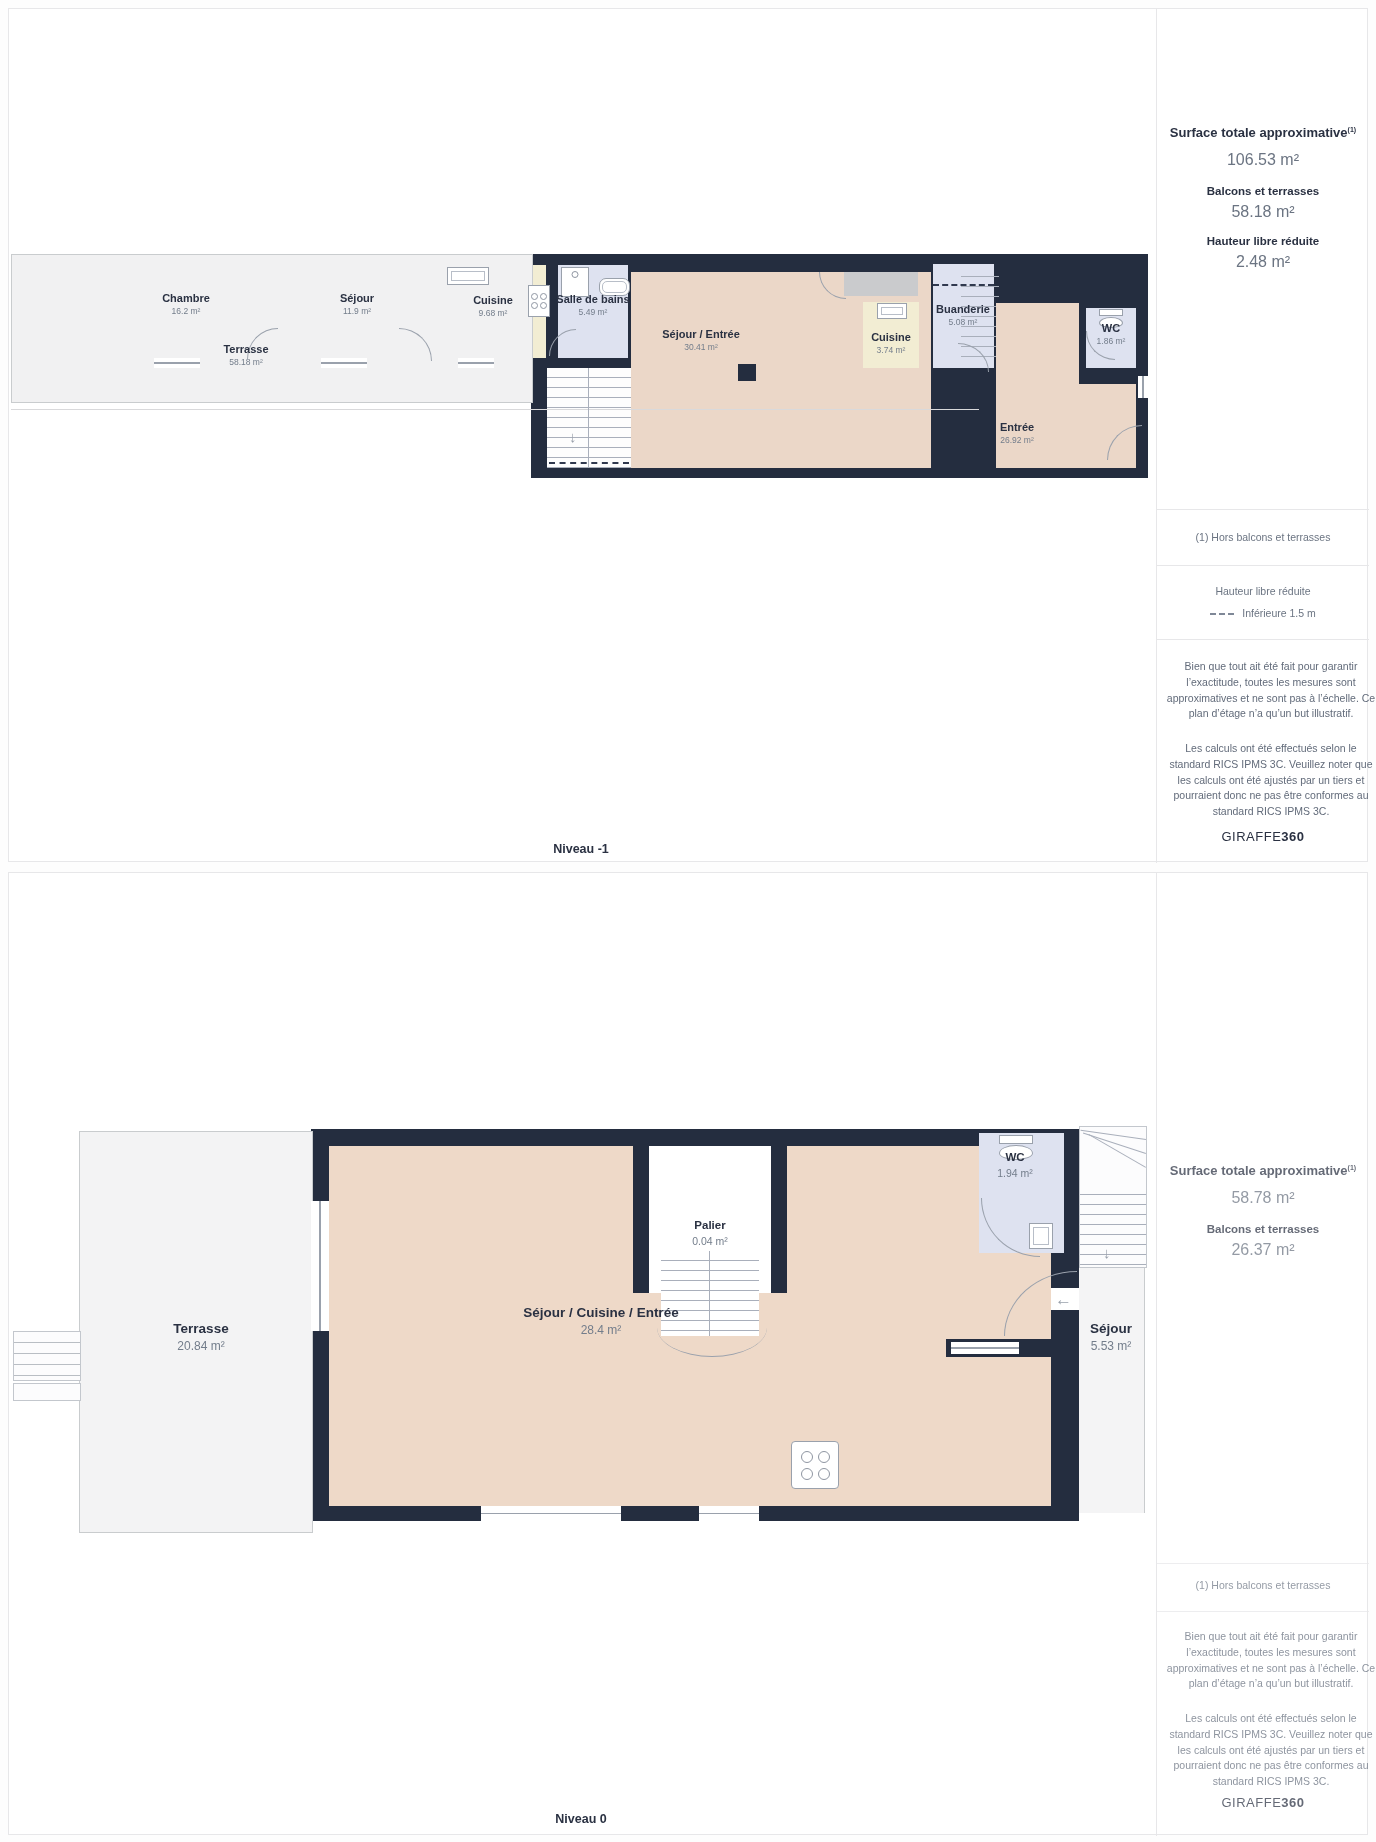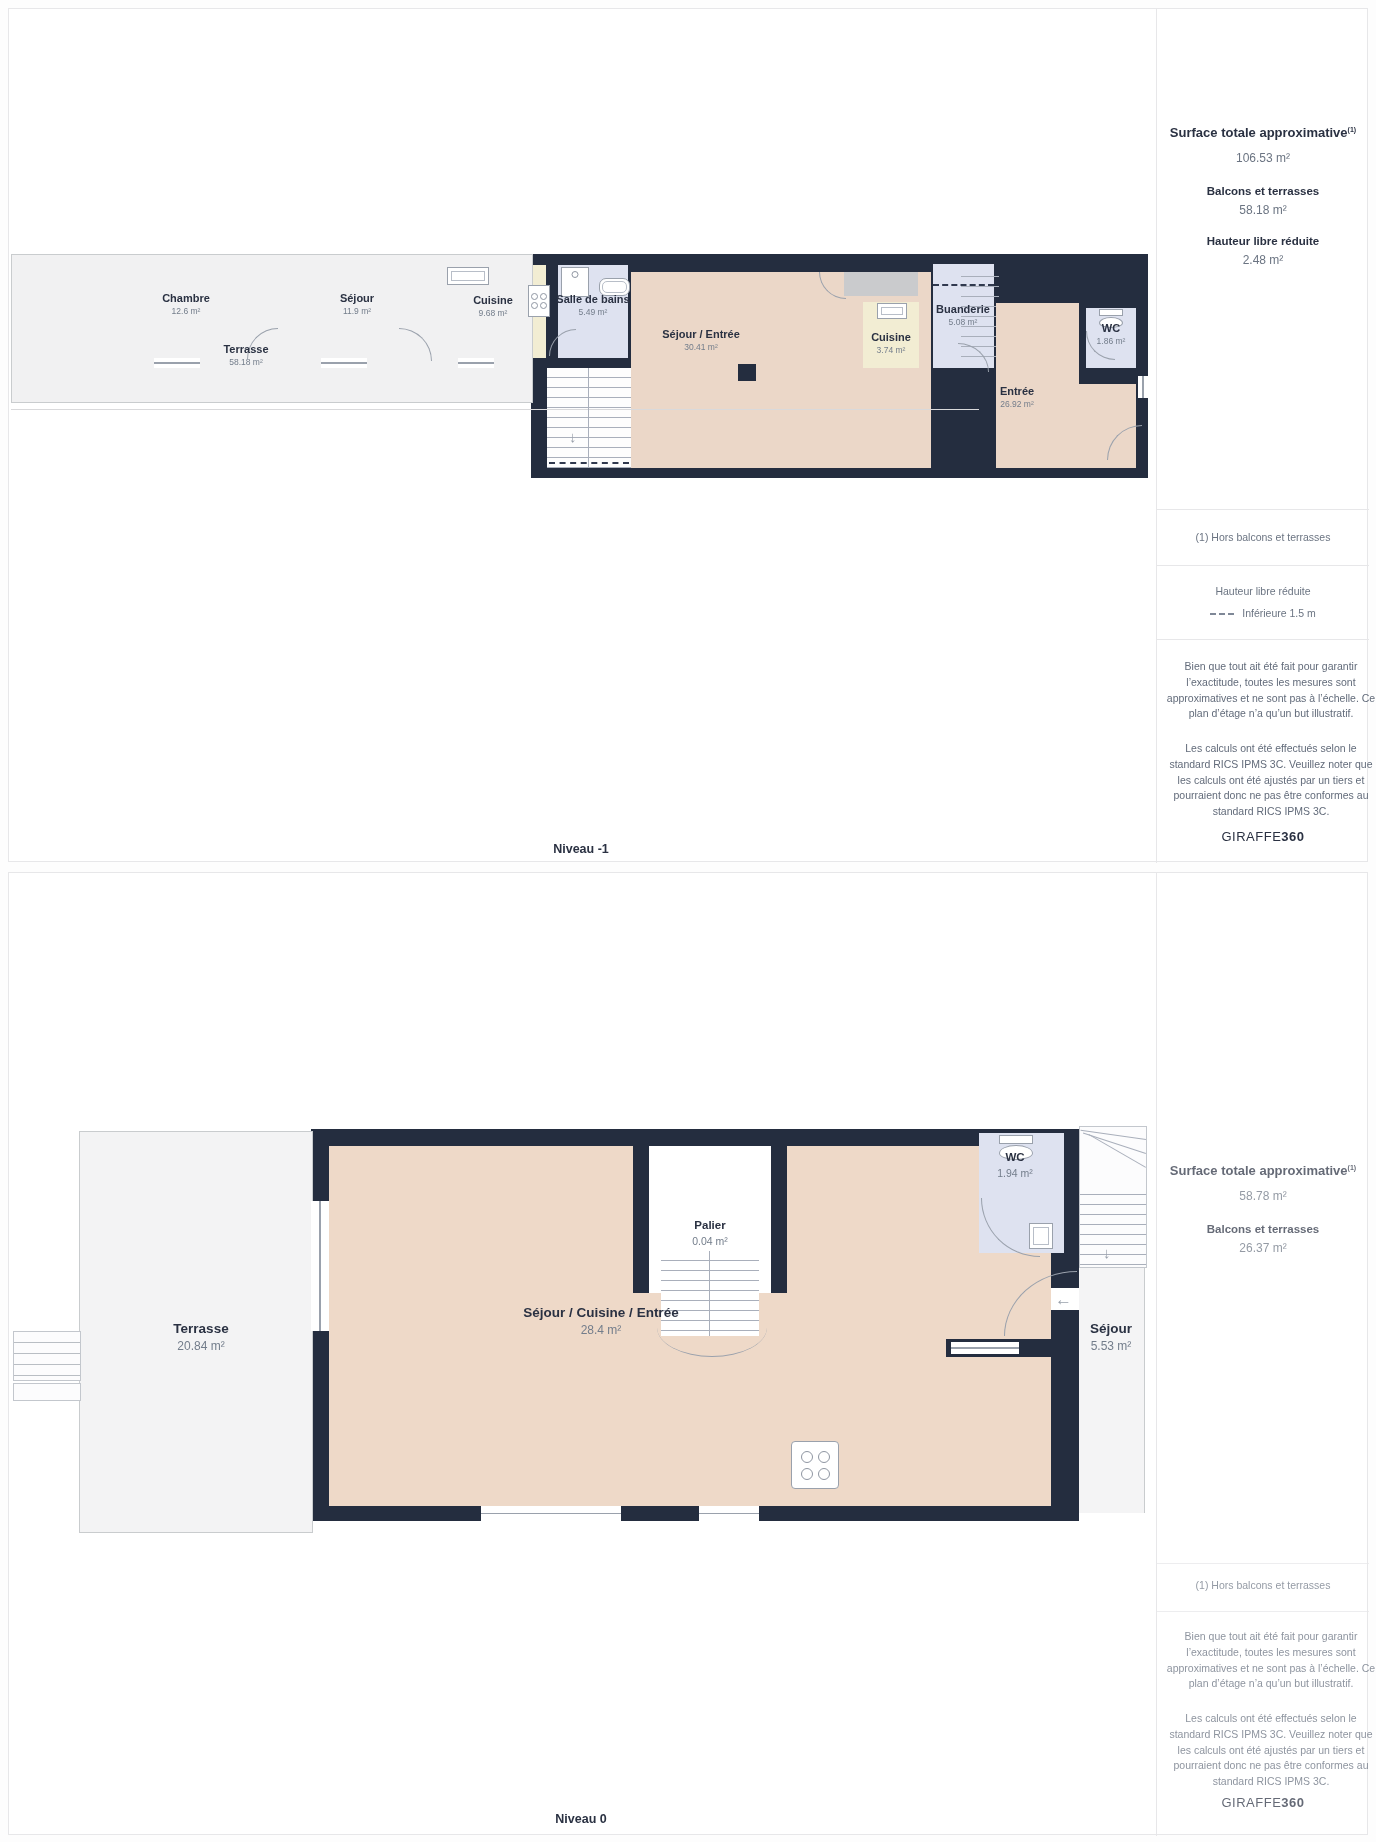--- a/index.html
+++ b/index.html
@@ -41,21 +41,21 @@
   .toilet2 .tank{height:7px;}
   .toilet2 .bowl{height:13px;}
   .arrow{position:absolute;color:#9aa1ac;font-size:15px;z-index:27;line-height:1;}
   .level-label{position:absolute;transform:translateX(-50%);font-weight:bold;font-size:12.5px;color:#2a3142;z-index:40;}
   .vdiv{position:absolute;width:1px;background:#e7e7e9;top:0;}
   .sdiv{position:absolute;height:1px;background:#e7e7e9;}
   .sidebar{position:absolute;left:1148px;width:212px;text-align:center;z-index:5;}
   .sb-item{position:absolute;left:0;width:100%;}
   .sb-title{font-weight:bold;font-size:13px;color:#2a3142;}
   .sb-title sup{font-size:7px;}
-  .sb-val{font-size:12px;color:#6b7482;}
+  .sb-val{font-size:16px;color:#6b7482;}
   .sb-sub{font-weight:bold;font-size:11.5px;color:#2a3142;}
   .sb-note{font-size:10.5px;color:#6b7482;}
   .sb-para{font-size:10.5px;color:#626b7a;line-height:1.5;padding:0 8px;}
   .legend-dash{display:inline-block;width:24px;border-top:2px dashed #7f8897;vertical-align:middle;margin-right:8px;}
   .brand{font-size:13px;color:#2a3142;letter-spacing:0.5px;}
   .brand .b1{font-weight:500;}
   .brand .b2{font-weight:800;}
   .faded{opacity:0.72;}
   .groundline{position:absolute;height:1px;background:#d9d9db;z-index:2;}
   .colline{position:absolute;background:#a9afbb;z-index:16;}
@@ -118,21 +118,21 @@
   <div class="icon shower" style="left:552px;top:258px;width:26px;height:28px;"></div>
   <div class="icon bath" style="left:590px;top:269px;width:29px;height:16px;"></div>
   <div class="icon sink" style="left:868px;top:294px;width:28px;height:14px;"></div>
   <div class="icon toilet" style="left:1090px;top:300px;width:24px;">
       <div class="tank"></div>
       <div class="bowl"></div>
     </div>
 
   <div class="rl s1" style="left:177px;top:295px;">
     <div class="rn">Chambre</div>
-      <div class="ra">12.6 m²</div>
+      <div class="ra">16.2 m²</div>
   </div>
   <div class="rl s1" style="left:348px;top:295px;">
     <div class="rn">Séjour</div>
       <div class="ra">11.9 m²</div>
   </div>
   <div class="rl s1" style="left:484px;top:297px;">
     <div class="rn">Cuisine</div>
       <div class="ra">9.68 m²</div>
   </div>
   <div class="rl s1" style="left:584px;top:296px;">
@@ -148,21 +148,21 @@
       <div class="ra">3.74 m²</div>
   </div>
   <div class="rl s1" style="left:954px;top:306px;">
     <div class="rn">Buanderie</div>
       <div class="ra">5.08 m²</div>
   </div>
   <div class="rl s1" style="left:1102px;top:325px;">
     <div class="rn">WC</div>
       <div class="ra">1.86 m²</div>
   </div>
-  <div class="rl s1" style="left:1008px;top:388px;">
+  <div class="rl s1" style="left:1008px;top:424px;">
     <div class="rn">Entrée</div>
       <div class="ra">26.92 m²</div>
   </div>
   <div class="rl s1" style="left:237px;top:346px;">
     <div class="rn">Terrasse</div>
       <div class="ra">58.18 m²</div>
   </div>
 
   <div class="level-label" style="left:572px;top:833px;">Niveau -1</div>
 

